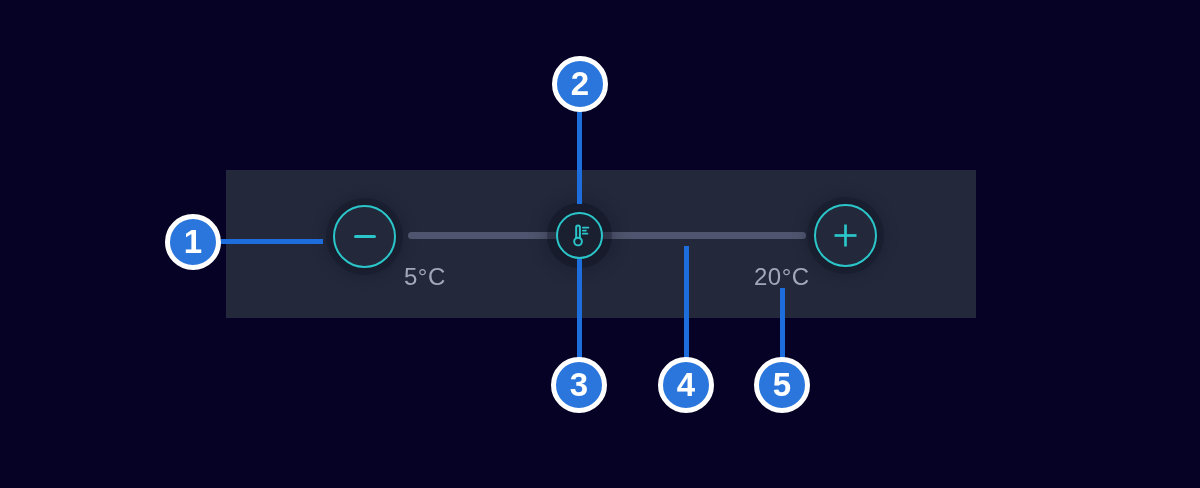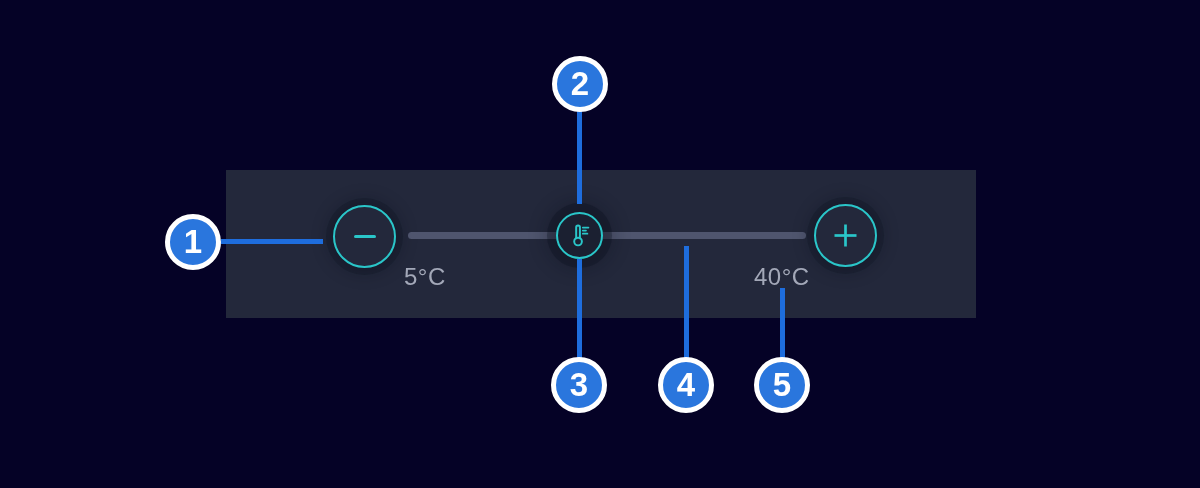--- a/index.html
+++ b/index.html
@@ -98,21 +98,21 @@
     <button class="circle-btn btn-plus">
       <span>
         <svg width="23" height="23" viewBox="0 0 23 23" stroke="#2ac6c9" stroke-width="2.7">
           <path d="M 11.5 0.5 V 22.5"></path>
           <path d="M 0.5 11.5 H 22.5"></path>
         </svg>
       </span>
     </button>
 
     <span class="range-label label-min">5°C</span>
-    <span class="range-label label-max">40°C</span>
+    <span class="range-label label-max">20°C</span>
   </div>
 
   <div class="cline l1"></div>
   <div class="cline l2"></div>
   <div class="cline l3"></div>
   <div class="cline l4"></div>
   <div class="cline l5"></div>
 
   <div class="badge b1">
     <span>1</span>

